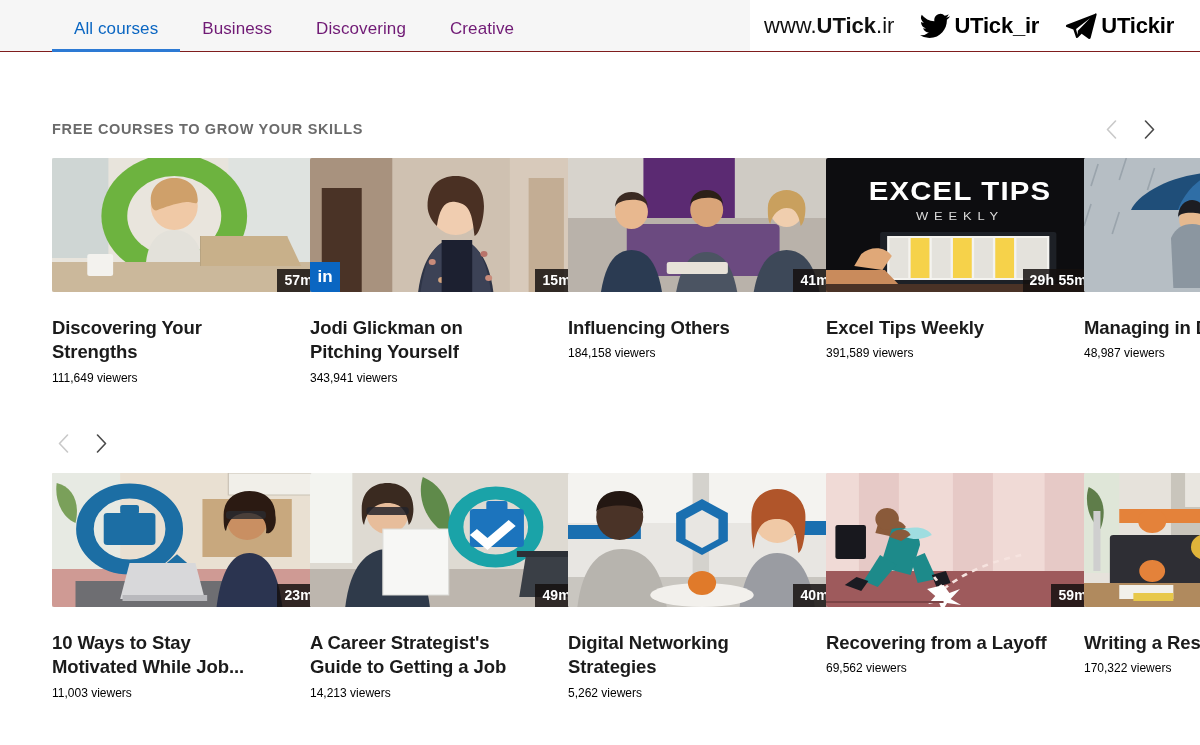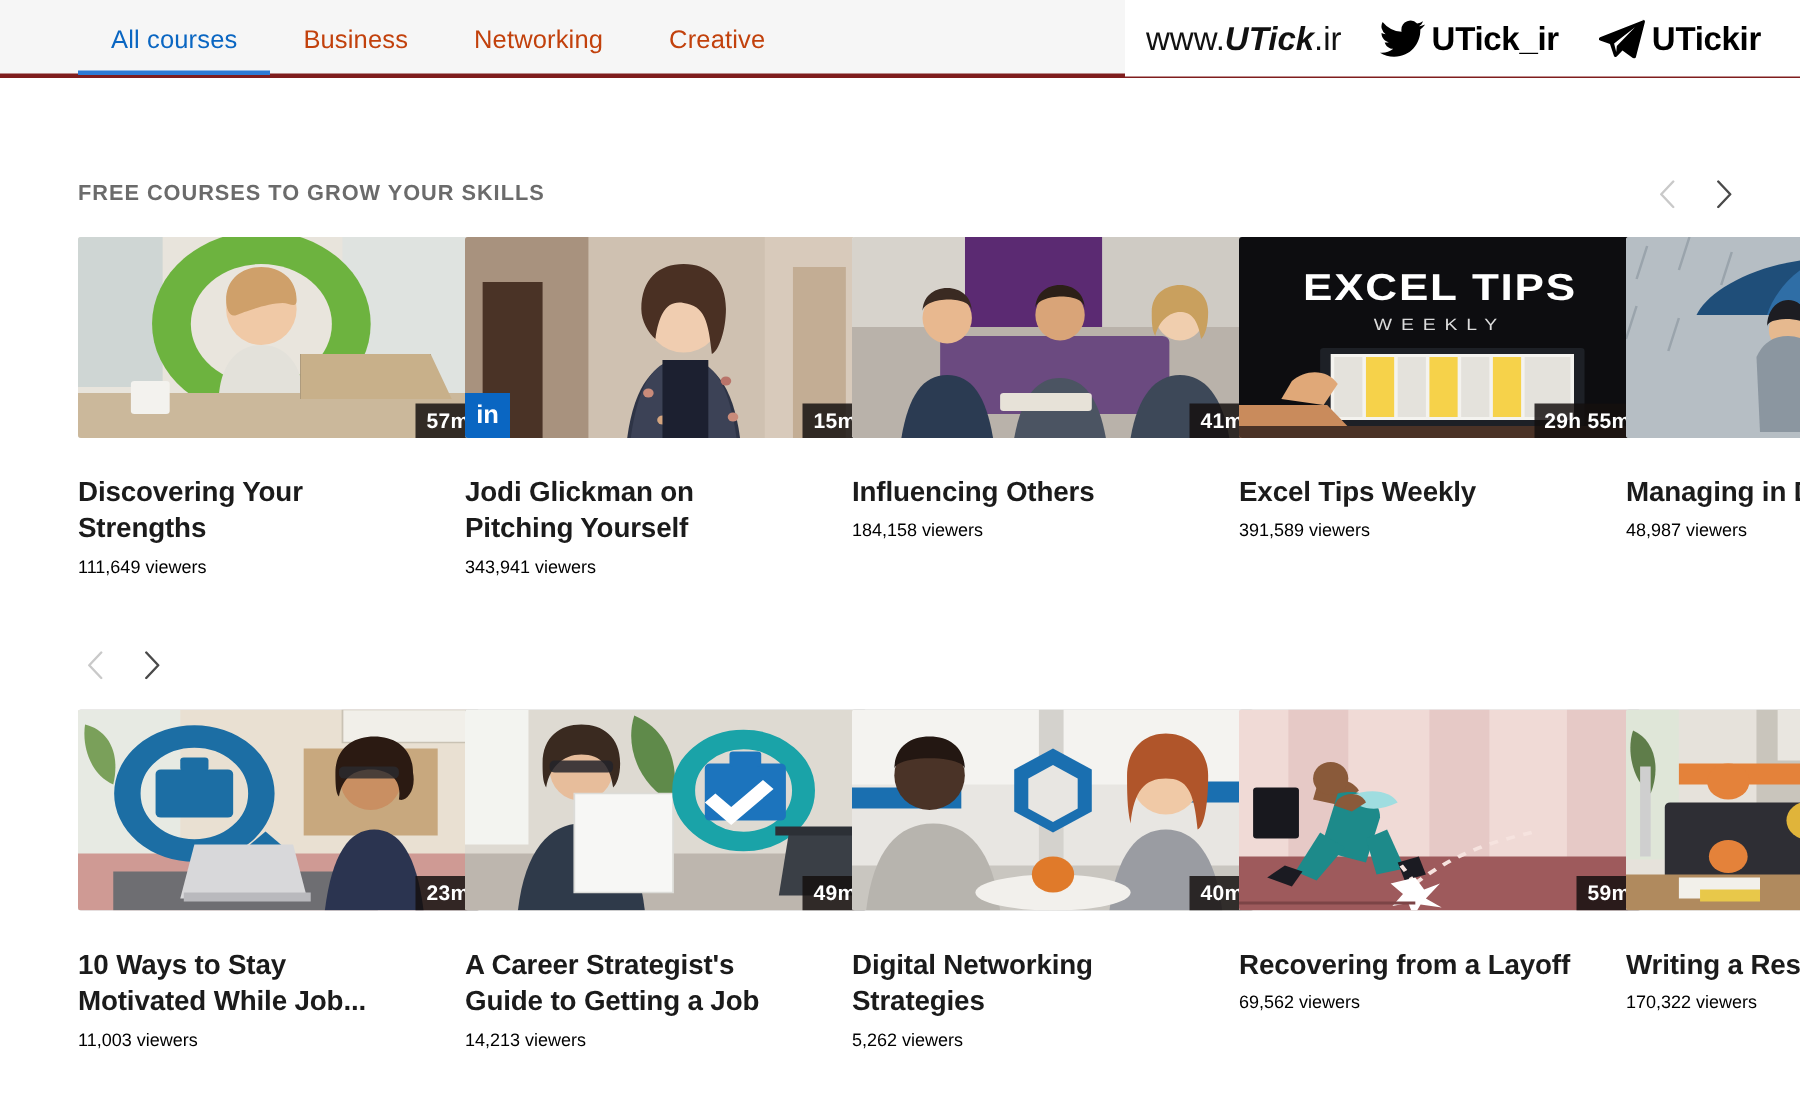--- a/index.html
+++ b/index.html
@@ -9,29 +9,29 @@
     background: #ffffff;
     font-family: "Liberation Sans", sans-serif;
     overflow: hidden;
   }
 
   
   .tabbar {
     position: relative;
     height: 52px;
     background: #f6f6f6;
-    border-bottom: 3px solid #7f1d1d;
+    border-bottom: 1px solid #7f1d1d;
     display: flex;
     align-items: flex-end;
     padding-left: 52px;
   }
   .tab {
     position: relative;
     font-size: 17px;
-    color: #c2410c;
+    color: #701a75;
     padding: 0 22px 14px 22px;
     line-height: 1;
     cursor: pointer;
     white-space: nowrap;
     letter-spacing: .1px;
   }
   .tab.active { color: #0a66c2; font-weight: 400; }
   .tab.active::after {
     content: "";
     position: absolute;
@@ -51,21 +51,21 @@
     gap: 26px;
     padding-left: 14px;
     z-index: 40;
     overflow: hidden;
   }
   .brand-item {
     display: flex; align-items: center; gap: 4px;
     color: #000; font-size: 22px; white-space: nowrap;
   }
   .brand-www { font-size: 22px; color: #111; }
-  .brand-www b { font-weight: bold; font-style: italic; }
+  .brand-www b { font-weight: bold; }
   .brand-label { font-weight: bold; font-size: 22px; letter-spacing: -.2px; }
   .brand-icon { display: flex; align-items: center; }
 
   
   .content { padding: 0 0 0 0; }
   .section { position: relative; }
   .section-head {
     display: flex; align-items: center; justify-content: space-between;
     padding: 0 40px 0 52px;
     height: 34px;
@@ -143,21 +143,21 @@
 <body>
 
 <div class="tabbar">
   <div class="tab active">
     <span>All courses</span>
   </div>
   <div class="tab">
     <span>Business</span>
   </div>
   <div class="tab">
-    <span>Networking</span>
+    <span>Discovering</span>
   </div>
   <div class="tab">
     <span>Creative</span>
   </div>
 </div>
 
 <div class="branding">
   <div class="brand-item">
     <span class="brand-www"><span>www.</span><b>UTick</b><span>.ir</span></span>
   </div>

